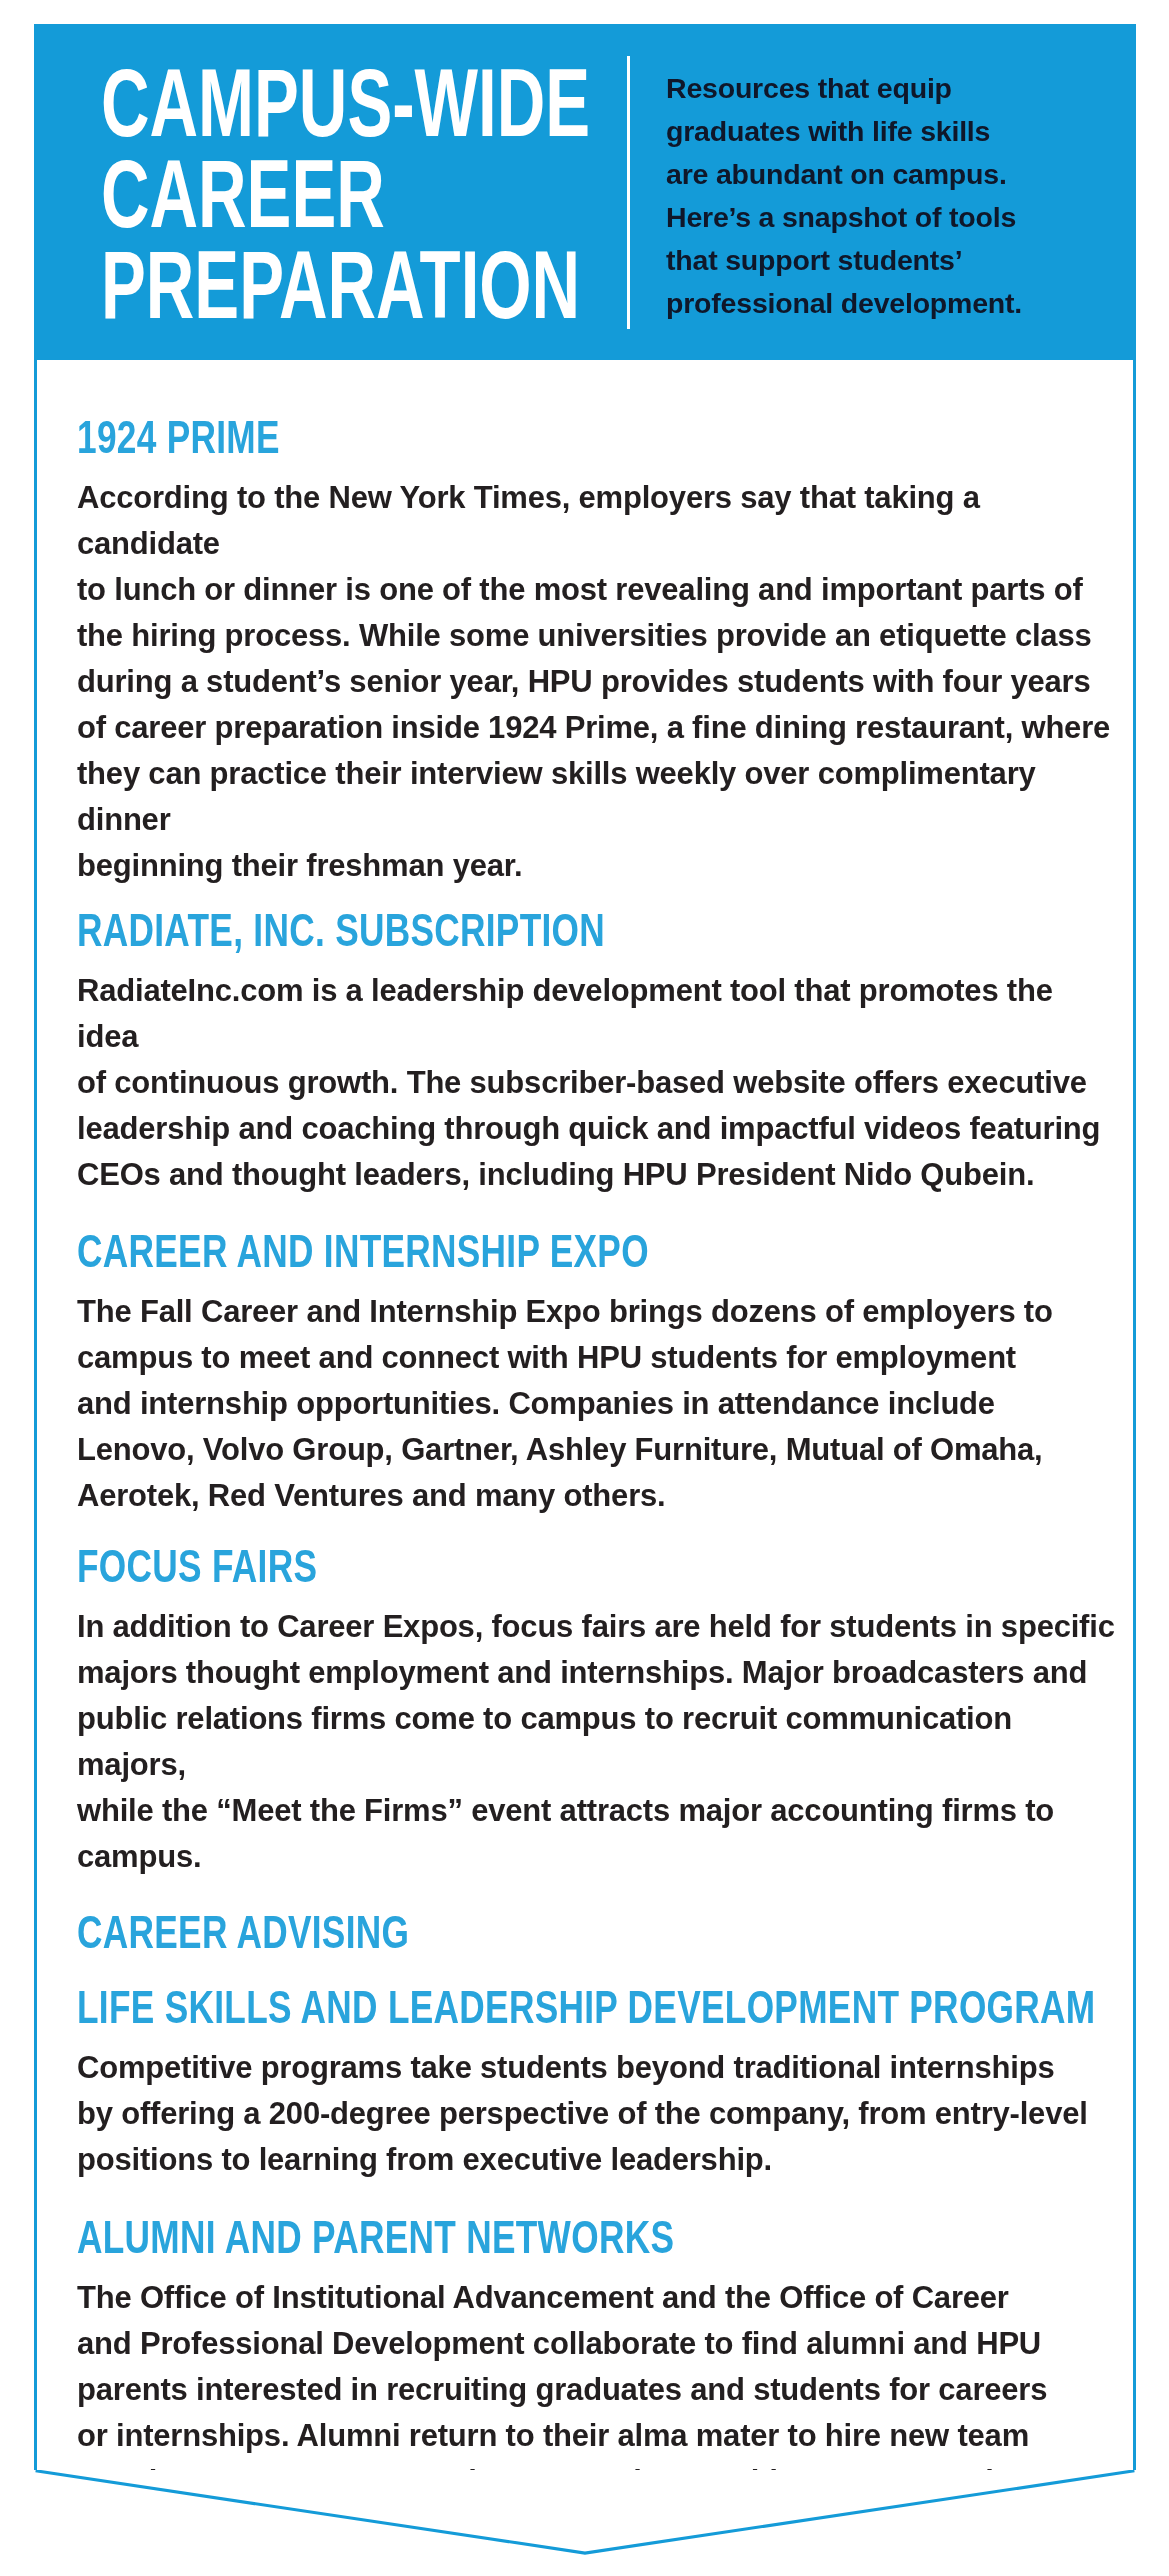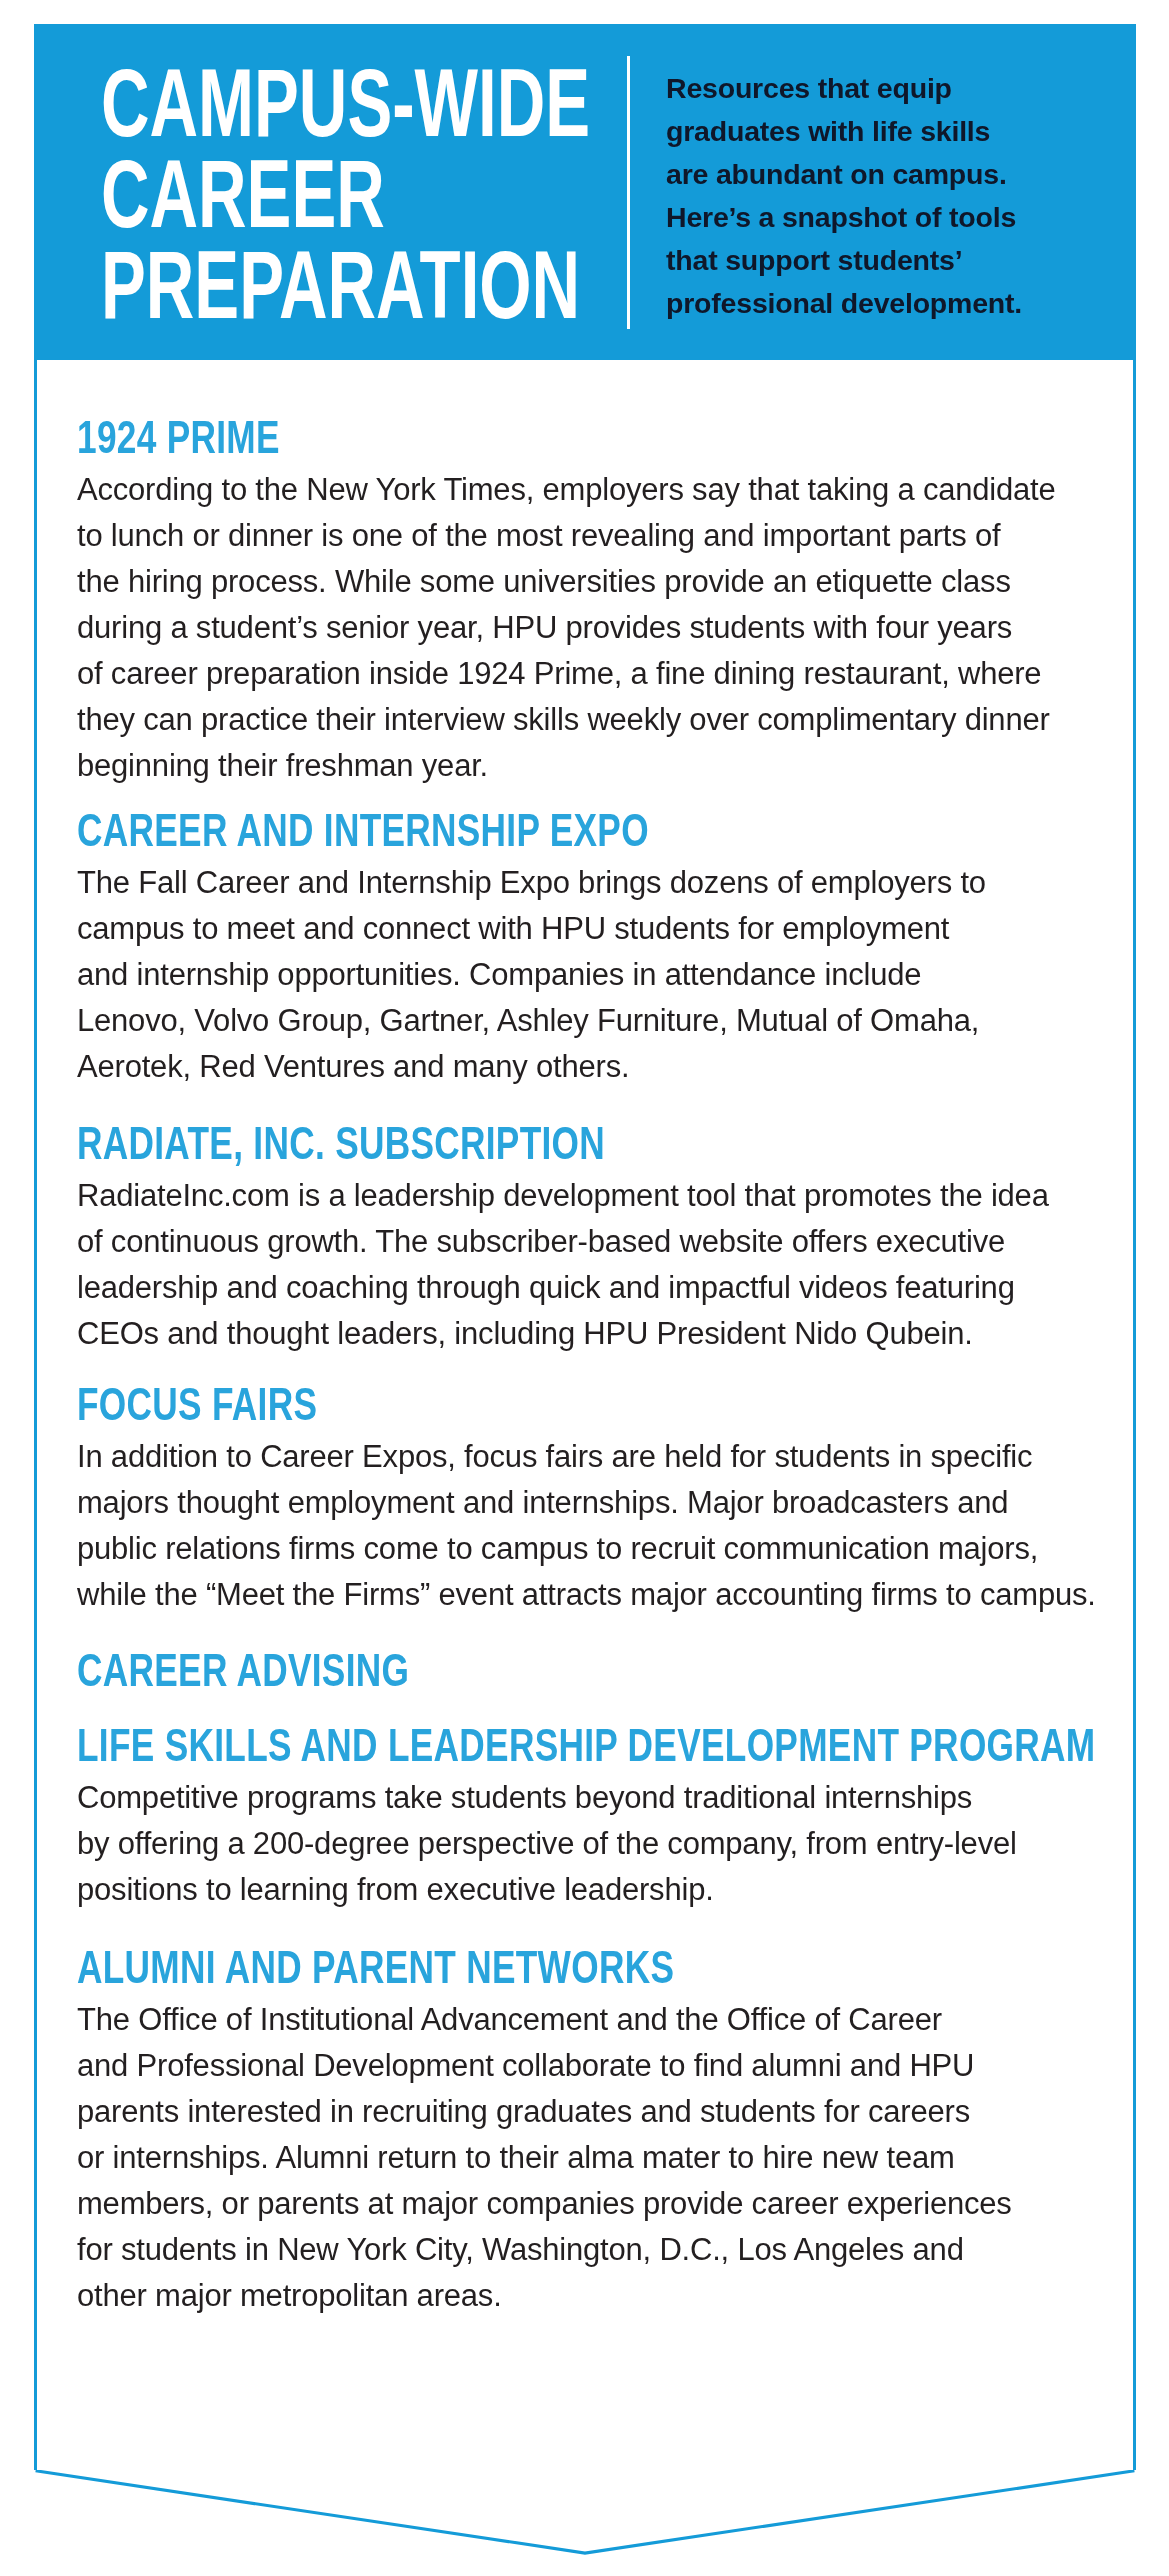--- a/index.html
+++ b/index.html
@@ -71,26 +71,27 @@
     color: #29a4dc;
     font-size: 47px;
     line-height: 47px;
     font-weight: bold;
     white-space: nowrap;
     transform: scaleX(0.75);
     transform-origin: 0 0;
     letter-spacing: 0.4px;
   }
   section p {
-    margin: 7px 0 0 0;
+    margin: 15px 0 0 0;
     color: #231f20;
     font-size: 31px;
     line-height: 46px;
     letter-spacing: -0.2px;
     white-space: pre-line;
+    font-weight: bold;
   }
   section:nth-of-type(2) h2 { margin-top: 16.6px; }
   section:nth-of-type(3) h2 { margin-top: 29px; }
   section:nth-of-type(4) h2 { margin-top: 23px; }
   section:nth-of-type(5) h2 { margin-top: 28px; }
   section:nth-of-type(6) h2 { margin-top: 28.5px; }
   section:nth-of-type(7) h2 { margin-top: 30px; }
   
   .chevron {
     display: block;
@@ -123,34 +124,34 @@
       <p>According to the New York Times, employers say that taking a candidate
 to lunch or dinner is one of the most revealing and important parts of
 the hiring process. While some universities provide an etiquette class
 during a student’s senior year, HPU provides students with four years
 of career preparation inside 1924 Prime, a fine dining restaurant, where
 they can practice their interview skills weekly over complimentary dinner
 beginning their freshman year.</p>
     </section>
 
     <section>
+      <h2>RADIATE, INC. SUBSCRIPTION</h2>
+      <p>RadiateInc.com is a leadership development tool that promotes the idea
+of continuous growth. The subscriber-based website offers executive
+leadership and coaching through quick and impactful videos featuring
+CEOs and thought leaders, including HPU President Nido Qubein.</p>
+    </section>
+
+    <section>
       <h2>CAREER AND INTERNSHIP EXPO</h2>
       <p>The Fall Career and Internship Expo brings dozens of employers to
 campus to meet and connect with HPU students for employment
 and internship opportunities. Companies in attendance include
 Lenovo, Volvo Group, Gartner, Ashley Furniture, Mutual of Omaha,
 Aerotek, Red Ventures and many others.</p>
-    </section>
-
-    <section>
-      <h2>RADIATE, INC. SUBSCRIPTION</h2>
-      <p>RadiateInc.com is a leadership development tool that promotes the idea
-of continuous growth. The subscriber-based website offers executive
-leadership and coaching through quick and impactful videos featuring
-CEOs and thought leaders, including HPU President Nido Qubein.</p>
     </section>
 
     <section>
       <h2>FOCUS FAIRS</h2>
       <p>In addition to Career Expos, focus fairs are held for students in specific
 majors thought employment and internships. Major broadcasters and
 public relations firms come to campus to recruit communication majors,
 while the “Meet the Firms” event attracts major accounting firms to campus.</p>
     </section>
 

